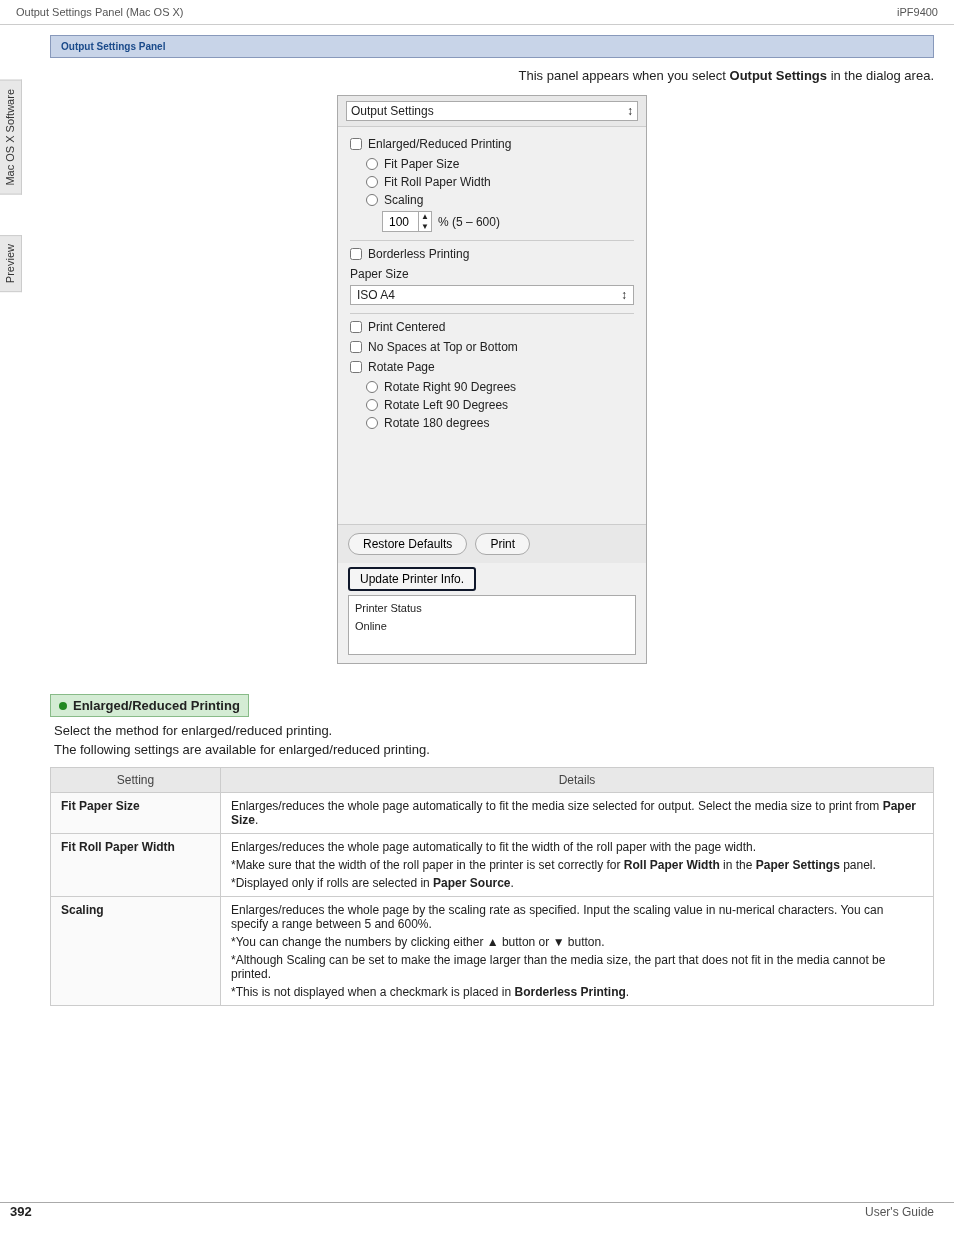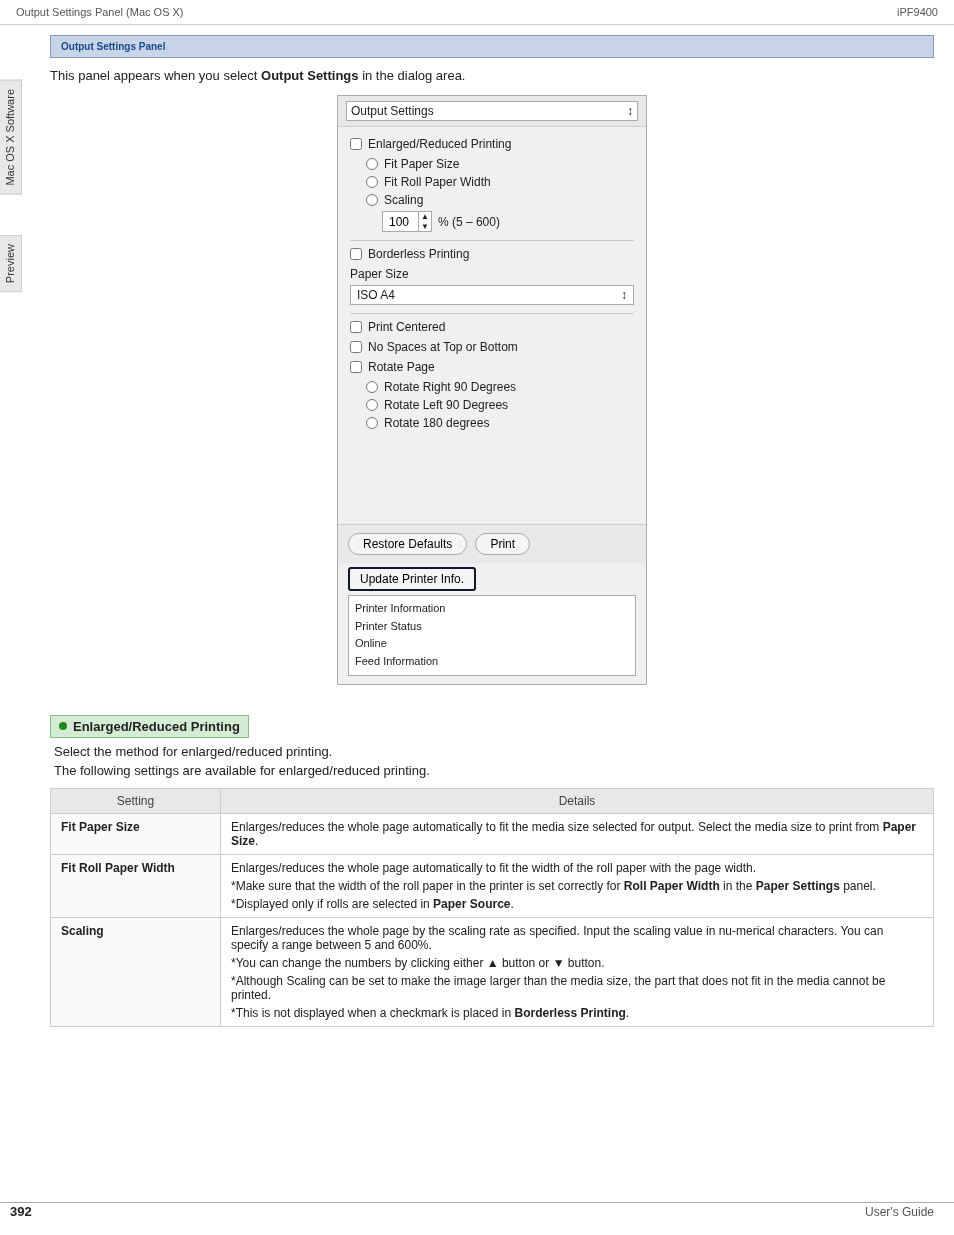--- a/index.html
+++ b/index.html
@@ -60,20 +60,21 @@
     }
     .section-header h2 {
       font-size: 10px;
       font-weight: bold;
       color: #1a4a8a;
     }
 
     .intro-text {
       font-size: 13px;
       margin-bottom: 12px;
+      text-align: right;
     }
     .intro-text strong { font-weight: bold; }
 
     
     .dialog-container {
       width: 310px;
       margin: 0 auto 20px auto;
       border: 1px solid #aaa;
       background: #f0f0f0;
     }
@@ -408,24 +409,22 @@
     </div>
 
     <div class="dialog-buttons">
       <button class="dialog-btn">Restore Defaults</button>
       <button class="dialog-btn">Print</button>
     </div>
 
     <button class="update-btn">Update Printer Info.</button>
 
     <div class="printer-info-box">
-      <div>Printer Information</div>
       <div>Printer Status</div>
       <div>   Online</div>
-      <div>Feed Information</div>
     </div>
   </div>
 
   
   <div class="highlight-section">
     <span class="bullet-dot"></span>
     <strong>Enlarged/Reduced Printing</strong>
   </div>
 
   <p class="subsection-text">Select the method for enlarged/reduced printing.</p>

